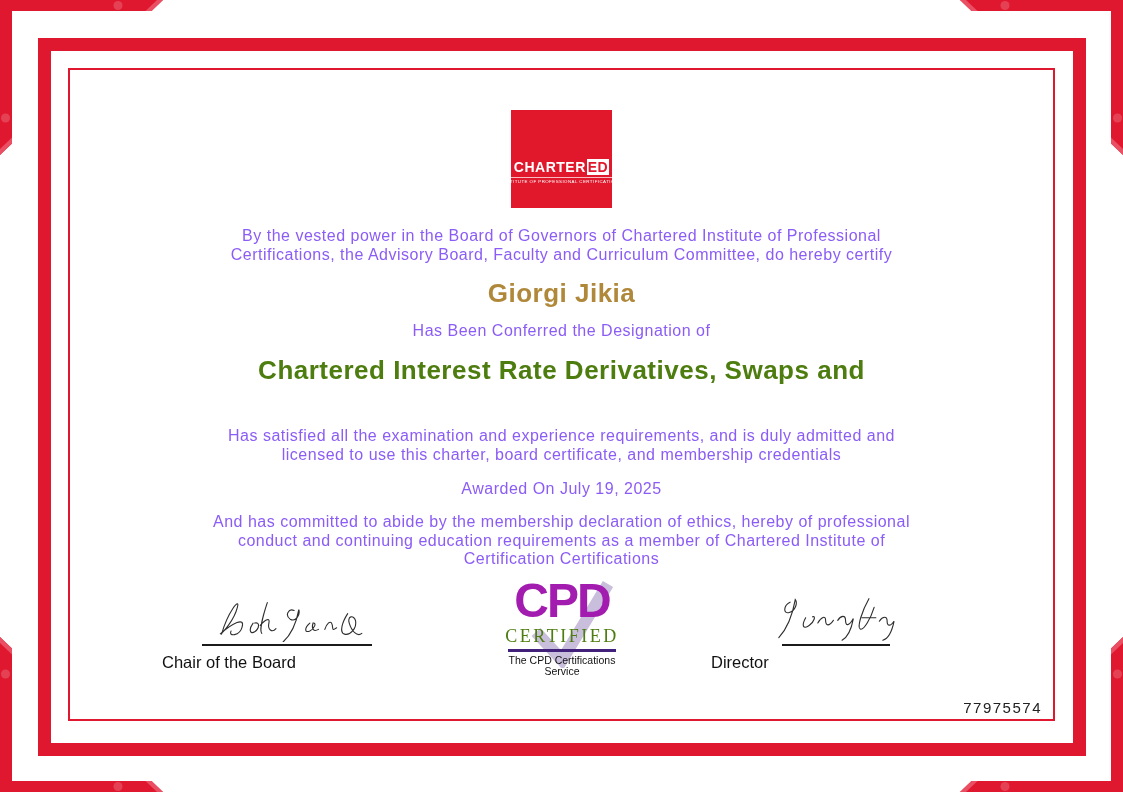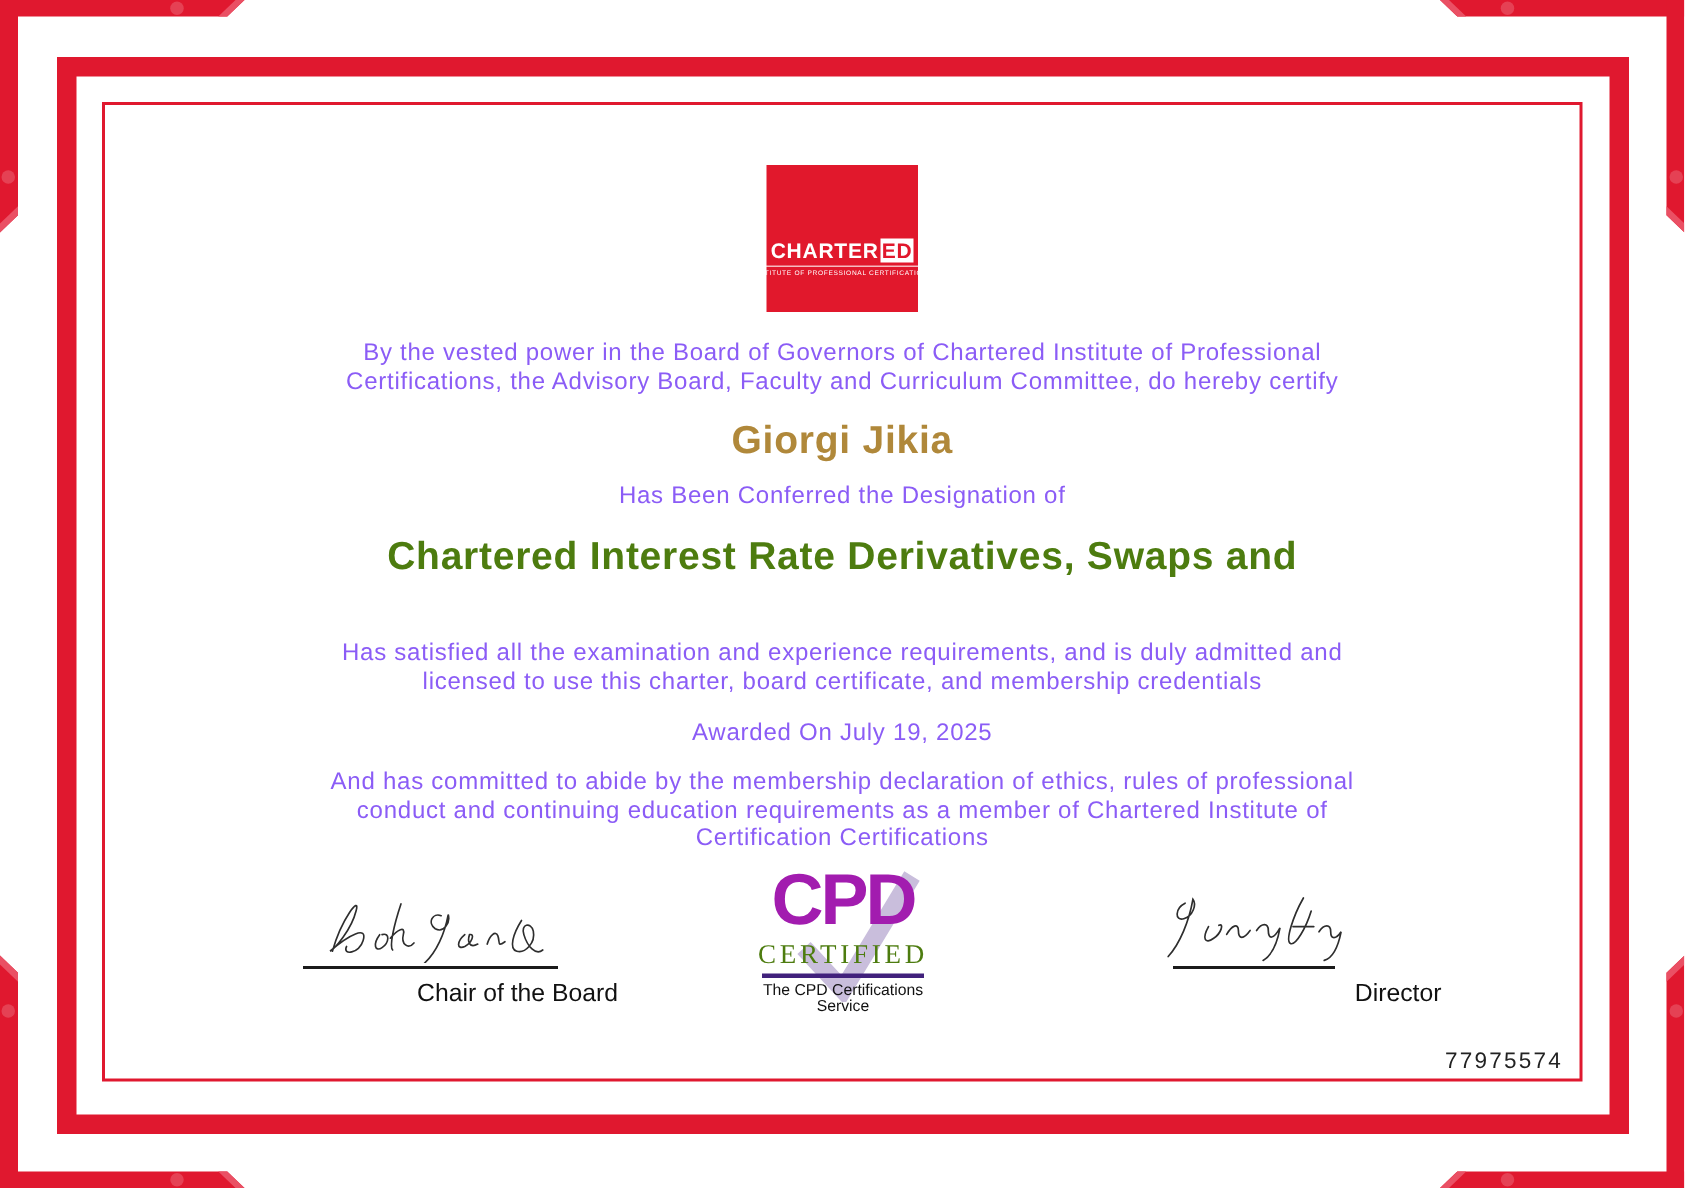--- a/index.html
+++ b/index.html
@@ -39,21 +39,21 @@
   
   .logo{
     position:absolute;left:511px;top:110px;width:101px;height:98px;
     background:#E1182C;display:flex;flex-direction:column;
     align-items:center;justify-content:center;
   }
   .logo .brand{color:#ffffff;font-weight:bold;font-size:14px;letter-spacing:0.5px;white-space:nowrap;margin-top:24px;}
   .logo .brand .suffix{background:#ffffff;color:#E1182C;padding:0 1px;margin-left:1px;}
   .logo .subtitle{color:#ffffff;font-size:4.4px;letter-spacing:0.45px;white-space:nowrap;margin-top:2px;border-top:0.5px solid rgba(255,255,255,.7);padding-top:1px;}
   
-  .sig{position:absolute;width:250px;text-align:right;}
+  .sig{position:absolute;width:250px;text-align:left;}
   .sig.left{left:162px;top:590px;}
   .sig.right{left:711px;top:590px;}
   .sig svg{display:block;margin:0 auto;}
   .sig .rule{height:1.6px;background:#1b1b1b;margin:2px auto 0 auto;}
   .sig.left .rule{width:170px;}
   .sig.right .rule{width:108px;}
   .sig .role{font-size:16.5px;margin-top:7px;color:#111111;}
   
   .cpd{position:absolute;left:492px;top:578px;width:140px;text-align:center;}
   .cpd .check{position:absolute;left:22px;top:2px;z-index:1;}
@@ -124,21 +124,21 @@
   </div>
 
   <div class="col satisfied">
     <div class="body-line">Has satisfied all the examination and experience requirements, and is duly admitted and</div>
     <div class="body-line">licensed to use this charter, board certificate, and membership credentials</div>
   </div>
 
   <div class="col awarded body-line">Awarded On July 19, 2025</div>
 
   <div class="col commitment">
-    <div class="body-line">And has committed to abide by the membership declaration of ethics, rules of professional</div>
+    <div class="body-line">And has committed to abide by the membership declaration of ethics, hereby of professional</div>
     <div class="body-line">conduct and continuing education requirements as a member of Chartered Institute of</div>
     <div class="body-line">Certification Certifications</div>
   </div>
 
   <div class="sig left">
     <svg width="190" height="52" viewBox="0 0 190 66" fill="none" stroke="#2e2e2e" stroke-width="1.4" stroke-linecap="round" aria-label="Bok Yan Lo">
       <path d="M12,56 C20,28 36,8 32,22 C28,38 14,54 10,56 C26,42 42,34 38,47 C35,58 20,60 24,52"></path>
       <path d="M52,42 C46,50 48,57 54,53 C60,49 61,40 54,42"></path>
       <path d="M70,16 C64,34 60,52 63,55 M61,45 C67,38 74,34 72,42 C70,50 76,55 81,49"></path>
       <path d="M104,26 C97,23 92,32 99,37 C106,41 112,32 110,25 C107,41 100,57 90,66"></path>

